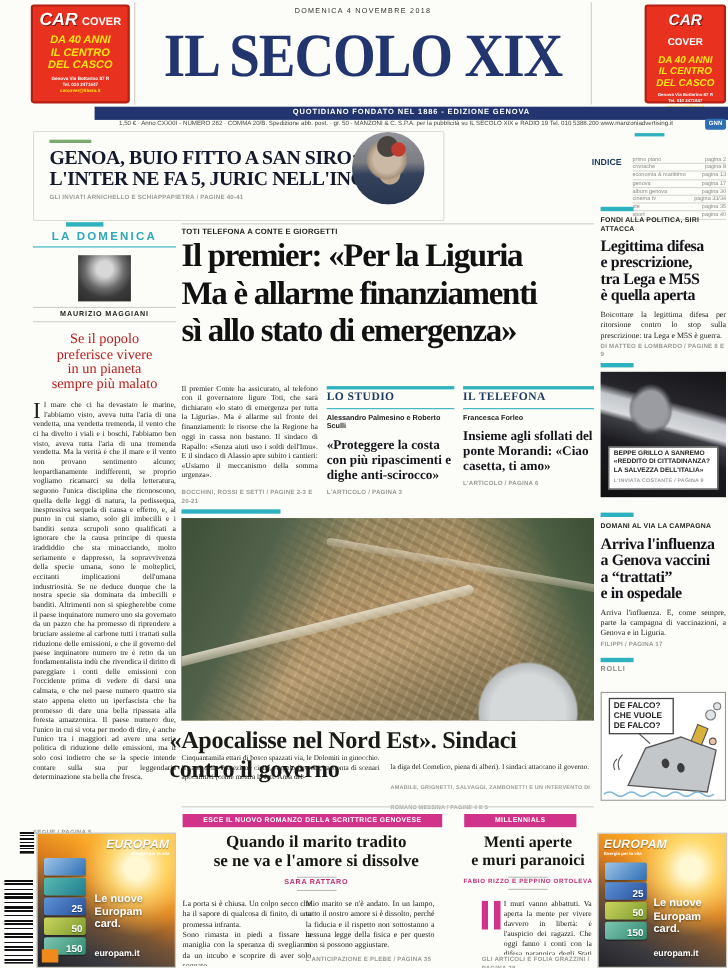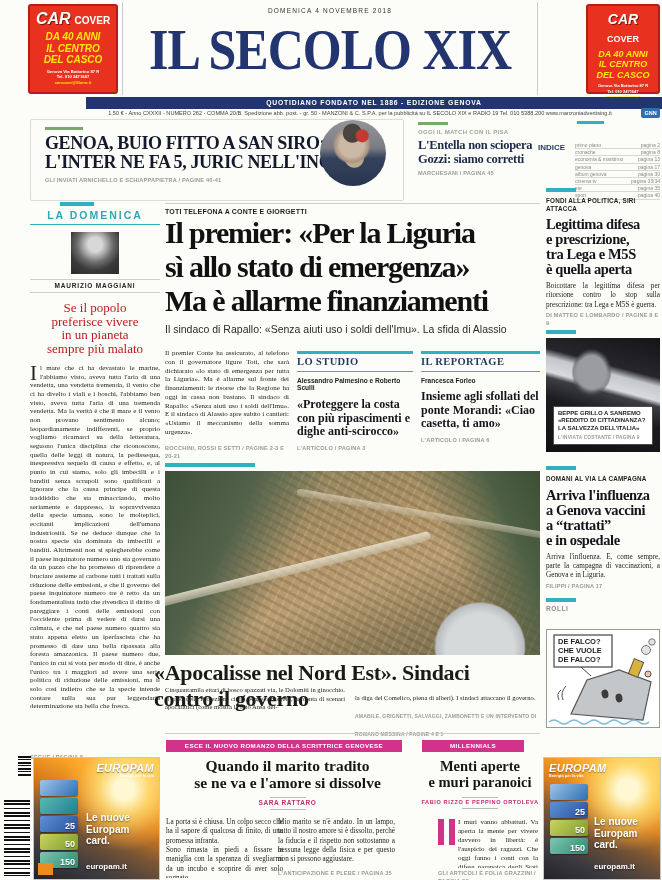--- a/index.html
+++ b/index.html
@@ -79,29 +79,20 @@
     </div>
     <div class="byl" style="margin-top:5px">GLI INVIATI ARNICHELLO E SCHIAPPAPIETRA / PAGINE 40-41</div>
   </div>
   <div class="abs" style="left:320px;top:120px;width:66px;height:66px;border-radius:50%;background:
       radial-gradient(circle at 64% 24%, #c23b2e 0 6px, transparent 7px),
       radial-gradient(circle at 49% 20%, #4a4340 0 9px, transparent 10px),
       radial-gradient(circle at 48% 38%, #cbb9a6 0 12px, #a8937e 17px, transparent 19px),
       radial-gradient(circle at 52% 58%, #bda78f 0 9px, transparent 10px),
       linear-gradient(180deg,#93959a 0%,#7b7d82 42%,#35425c 58%,#273550 100%)"></div>
 
-  <div class="abs" style="left:418px;top:122px;width:120px">
-    <div class="gdash" style="width:30px"></div>
-    <div style="font:700 6px/1 'Liberation Sans',sans-serif;color:#97a89a;letter-spacing:.3px;margin-top:4px">OGGI IL MATCH CON IL PISA</div>
-    <div class="hl" style="font-size:12.5px;line-height:13.5px;letter-spacing:-.3px;margin-top:4px;color:#1a2b4a">
-      <div>L'Entella non sciopera</div>
-      <div>Gozzi: siamo corretti</div>
-    </div>
-    <div class="byl" style="margin-top:4px">MARCHESANI / PAGINA 45</div>
-  </div>
 
   <div class="abs" style="left:538px;top:121px;width:122px">
     <div class="dash" style="width:27px;height:3px;margin-left:39px"></div>
     <div style="display:flex;margin-top:18px">
       <div style="font:800 8px/1 'Liberation Sans',sans-serif;color:#1c3a5e;width:37px;padding-top:2px">INDICE</div>
       <div style="flex:1">
         <div class="idx-row">
             <span>primo piano</span>
             <span>pagina 2</span>
           </div>
@@ -154,40 +145,39 @@
     </div>
     <div class="bt dropcap" style="font-size:7px;line-height:1.24;margin-top:9px;height:387px;overflow:hidden">Il mare che ci ha devastato le marine, l'abbiamo visto, aveva tutta l'aria di una vendetta, una vendetta tremenda, il vento che ci ha divelto i viali e i boschi, l'abbiamo ben visto, aveva tutta l'aria di una tremenda vendetta. Ma la verità è che il mare e il vento non provano sentimento alcuno; leopardianamente indifferenti, se proprio vogliamo ricamarci su della letteratura, seguono l'unica disciplina che riconoscono, quella delle leggi di natura, la pedissequa, inespressiva sequela di causa e effetto, e, al punto in cui siamo, solo gli imbecilli e i banditi senza scrupoli sono qualificati a ignorare che la causa principe di questa iraddiddio che sta minacciando, molto seriamente e dappresso, la sopravvivenza della specie umana, sono le molteplici, eccitanti implicazioni dell'umana industriosità. Se ne deduce dunque che la nostra specie sia dominata da imbecilli e banditi. Altrimenti non si spiegherebbe come il paese inquinatore numero uno sia governato da un pazzo che ha promesso di riprendere a bruciare assieme al carbone tutti i trattati sulla riduzione delle emissioni, e che il governo del paese inquinatore numero tre è retto da un fondamentalista indù che rivendica il diritto di pareggiare i conti delle emissioni con l'occidente prima di vedere di darsi una calmata, e che nel paese numero quattro sia stato appena eletto un iperfascista che ha promesso di dare una bella ripassata alla foresta amazzonica. Il paese numero due, l'unico in cui si vota per modo di dire, è anche l'unico tra i maggiori ad avere una seria politica di riduzione delle emissioni, ma il solo così indietro che se la specie intende contare sulla sua pur leggendaria determinazione sta bella che fresca.</div>
     <div class="byl" style="margin-top:3px">SEGUE / PAGINA 5</div>
   </div>
   <div class="abs line" style="left:30px;top:757px;width:130px"></div>
 
   <div class="abs line" style="left:165px;top:203px;width:375px"></div>
   <div class="abs kick" style="left:165px;top:208px;font-size:7px">TOTI TELEFONA A CONTE E GIORGETTI</div>
   <div class="abs hl" style="left:165px;top:216px;width:377px;font-size:30px;line-height:34px;letter-spacing:-1.2px;color:#111">
     <div>Il premier: «Per la Liguria</div>
+    <div>Ma è allarme finanziamenti</div>
     <div>sì allo stato di emergenza»</div>
-    <div>Ma è allarme finanziamenti</div>
-  </div>
-  <div class="abs" style="left:165px;top:323px;width:375px;font:400 10.5px/1.3 'Liberation Sans',sans-serif;color:#2b2b2b">Il sindaco di Rapallo: «Senza aiuti uso i soldi dell'Imu». La sfida di Alassio</div>
+  </div>
 
   <div class="abs" style="left:165px;top:349px;width:124px">
     <div class="bt" style="font-size:7px;line-height:1.25;height:93px;overflow:hidden">Il premier Conte ha assicurato, al telefono con il governatore ligure Toti, che sarà dichiarato «lo stato di emergenza per tutta la Liguria». Ma è allarme sul fronte dei finanziamenti: le risorse che la Regione ha oggi in cassa non bastano. Il sindaco di Rapallo: «Senza aiuti uso i soldi dell'Imu». E il sindaco di Alassio apre subito i cantieri: «Usiamo il meccanismo della somma urgenza».</div>
     <div class="byl" style="margin-top:3px">BOCCHINI, ROSSI E SETTI / PAGINE 2-3 E 20-21</div>
   </div>
 
   <div class="abs infobox" style="left:297px;top:351px;width:116px;border-top:3px solid #2fb2bf">
     <div class="ib-title">LO STUDIO</div>
     <div class="tealline"></div>
     <div style="font:700 6.6px/1.2 'Liberation Sans',sans-serif;color:#222;margin-top:5px">Alessandro Palmesino e Roberto Sculli</div>
     <div class="hl" style="font-weight:700;font-size:12px;line-height:13.5px;margin-top:6px">«Proteggere la costa con più ripascimenti e dighe anti-scirocco»</div>
     <div class="byl" style="margin-top:6px">L'ARTICOLO / PAGINA 3</div>
   </div>
 
   <div class="abs infobox" style="left:421px;top:351px;width:119px;border-top:3px solid #2fb2bf">
-    <div class="ib-title">IL REPORTAGE</div>
+    <div class="ib-title">IL TELEFONA</div>
     <div class="tealline"></div>
     <div style="font:700 6.6px/1.2 'Liberation Sans',sans-serif;color:#222;margin-top:5px">Francesca Forleo</div>
     <div class="hl" style="font-weight:700;font-size:12px;line-height:13.5px;margin-top:6px">Insieme agli sfollati del ponte Morandi: «Ciao casetta, ti amo»</div>
     <div class="byl" style="margin-top:6px">L'ARTICOLO / PAGINA 6</div>
   </div>
 
   <div class="abs dash" style="left:165px;top:463px;width:90px"></div>
   <div class="abs" style="left:165px;top:471px;width:375px;height:184px;overflow:hidden;background:
       radial-gradient(circle at 84% 96%, #d6d9da 0 34px, #b9bdbf 44px, transparent 46px),
       linear-gradient(295deg, transparent 64%, #51614a 80%, #3e4f37 100%),

